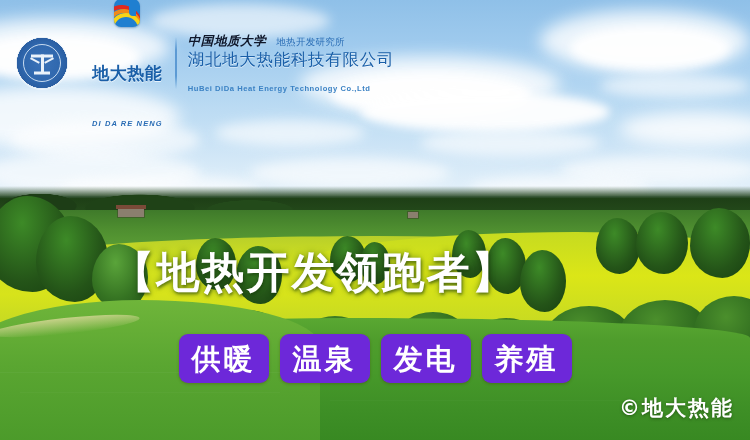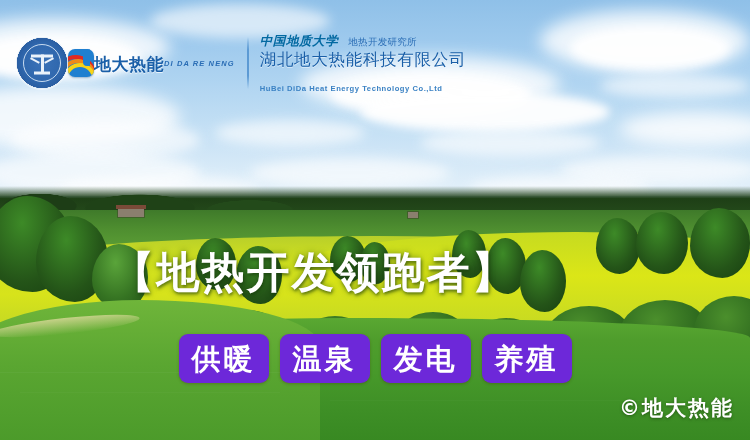--- a/index.html
+++ b/index.html
@@ -127,21 +127,21 @@
     position:absolute; left:50%; top:50%; transform:translate(-50%,-52%);
     width:26px; height:24px;
   }
   .seal-glyph i { position:absolute; background:#eaf2fa; display:block; }
   .seal-glyph i.h1 { left:2px; top:4px; width:22px; height:2.5px; }
   .seal-glyph i.v1 { left:11.5px; top:4px; width:3px; height:19px; }
   .seal-glyph i.h2 { left:5px; top:21px; width:16px; height:2.5px; }
   .seal-glyph i.d1 { left:1px; top:9px; width:10px; height:1.6px; transform:rotate(28deg); }
   .seal-glyph i.d2 { left:15px; top:9px; width:10px; height:1.6px; transform:rotate(-28deg); }
 
-  .mark-col { margin-left:0; display:flex; flex-direction:row; align-items:center; }
+  .mark-col { margin-left:24px; display:flex; flex-direction:column; align-items:center;gap:36px; }
   .rainbow-mark {
     width:26px; height:28px; border-radius:7px;
     background:#1f7fd0;
     position:relative; overflow:hidden;
     box-shadow:0 1px 2px rgba(0,60,120,.35);
   }
   .rainbow-mark .arc {
     position:absolute; border-radius:50%;
     border-style:solid; border-color:transparent;
   }
@@ -167,21 +167,21 @@
   }
   .divider {
     width:2px; height:52px; margin:0 11px 0 12px;
     background:linear-gradient(to bottom, rgba(60,130,200,0), #5c9ad4 25%, #5c9ad4 75%, rgba(60,130,200,0));
     flex:0 0 2px;
   }
   .org-col { display:flex; flex-direction:column; justify-content:center; }
   .org-row1 { display:flex; align-items:baseline; white-space:nowrap; }
   .org-uni {
     font-family:"DejaVu Serif", serif;
-    font-size:12.5px; font-weight:bold; color:#0369a1;
+    font-size:12.5px; font-weight:bold; color:#0f172a;
     letter-spacing:.6px;
     font-style:italic;
   }
   .org-inst {
     font-family:"DejaVu Sans", sans-serif;
     font-size:9.5px; color:#2a6db5; margin-left:10px; letter-spacing:.3px;
   }
   .org-company {
     font-family:"DejaVu Sans", sans-serif;
     font-size:16.5px; color:#1a5fa8; letter-spacing:.7px;

